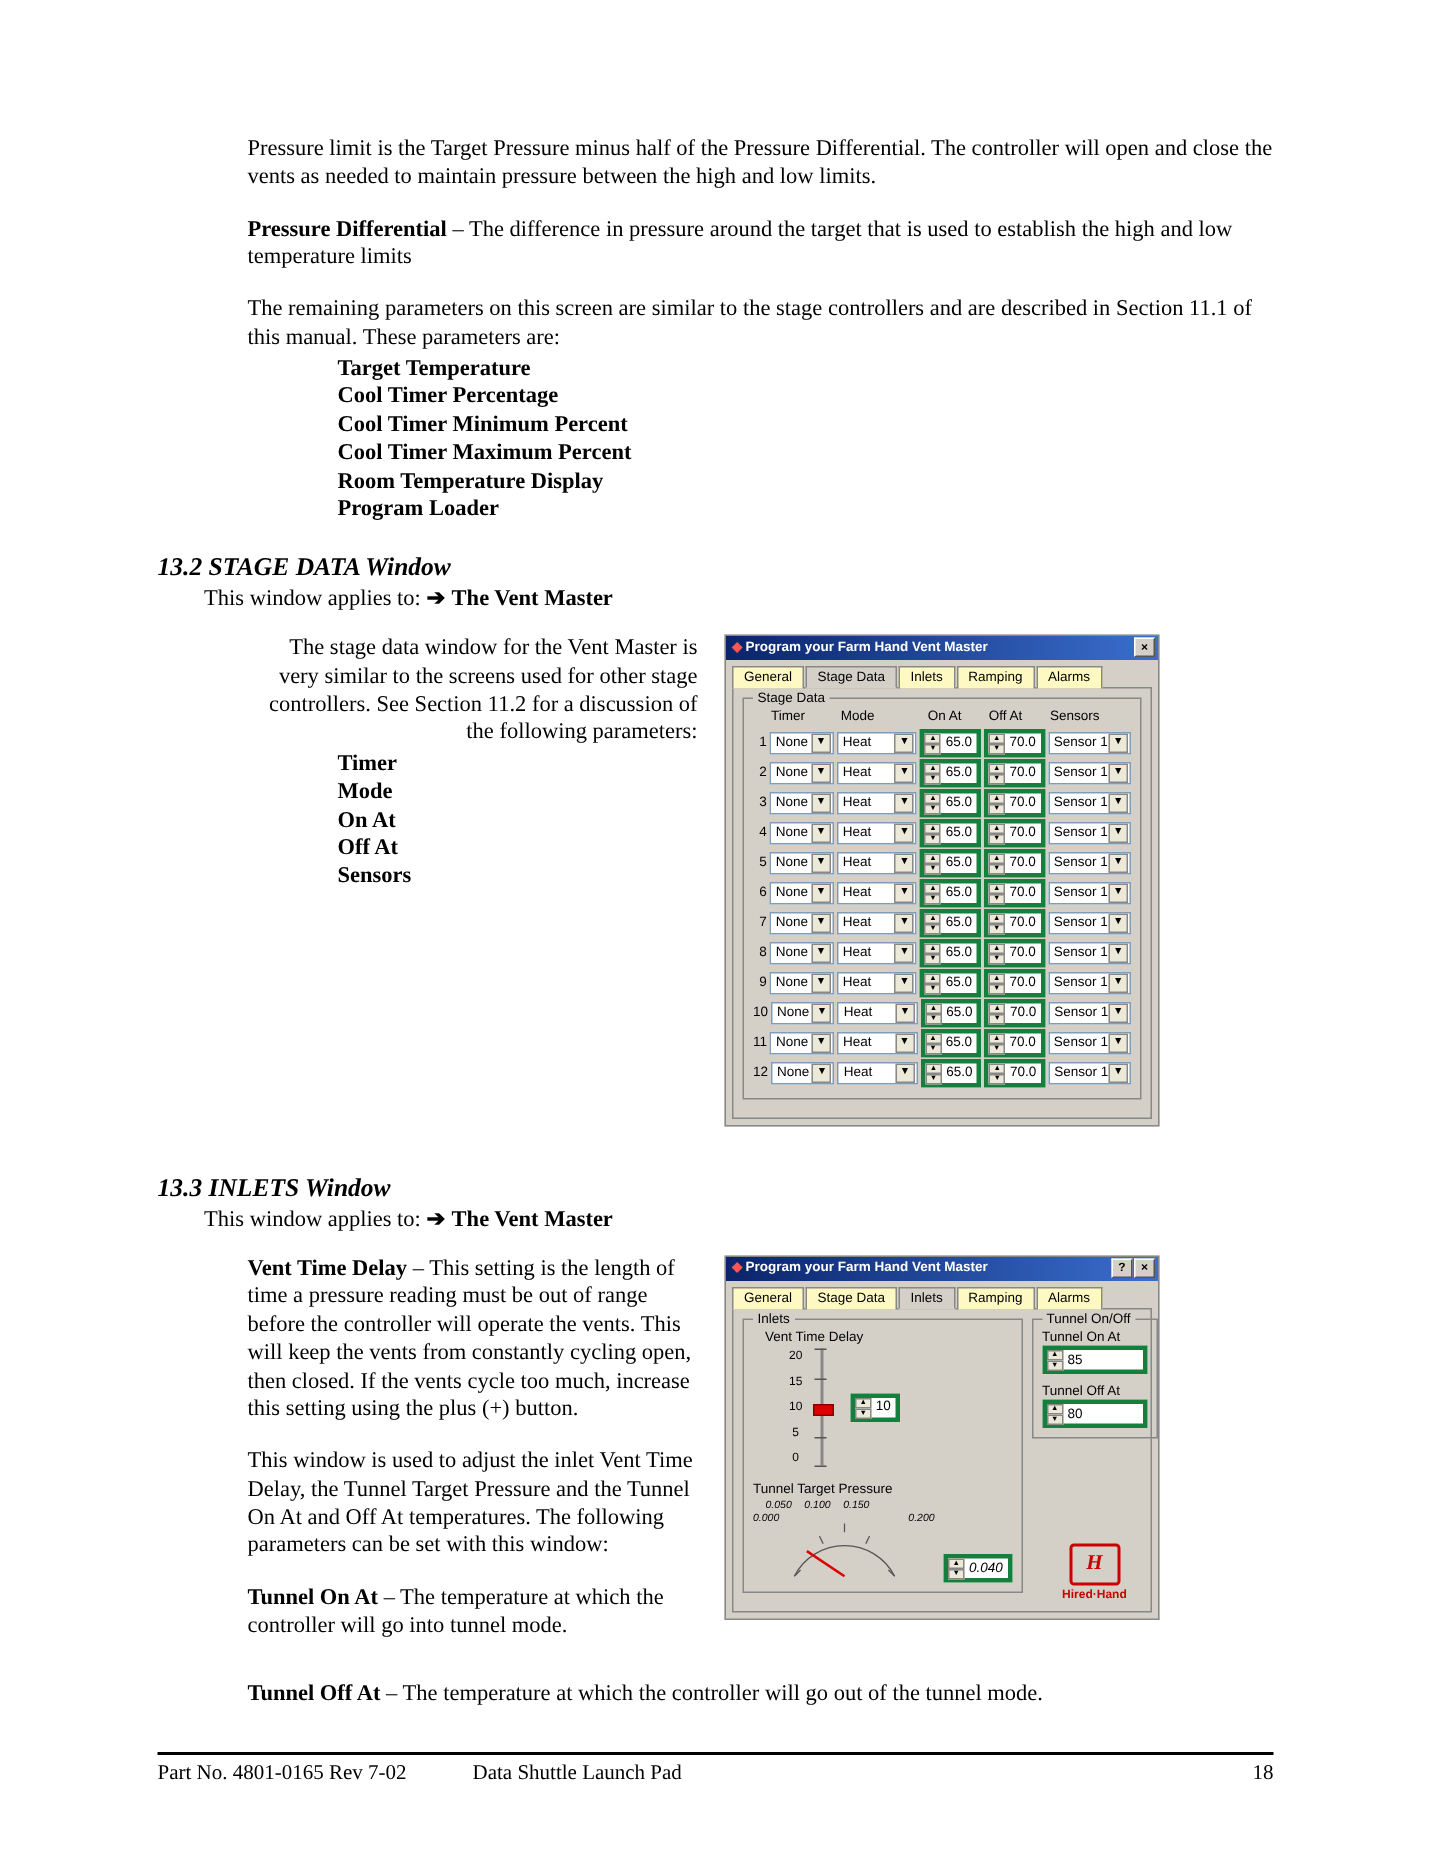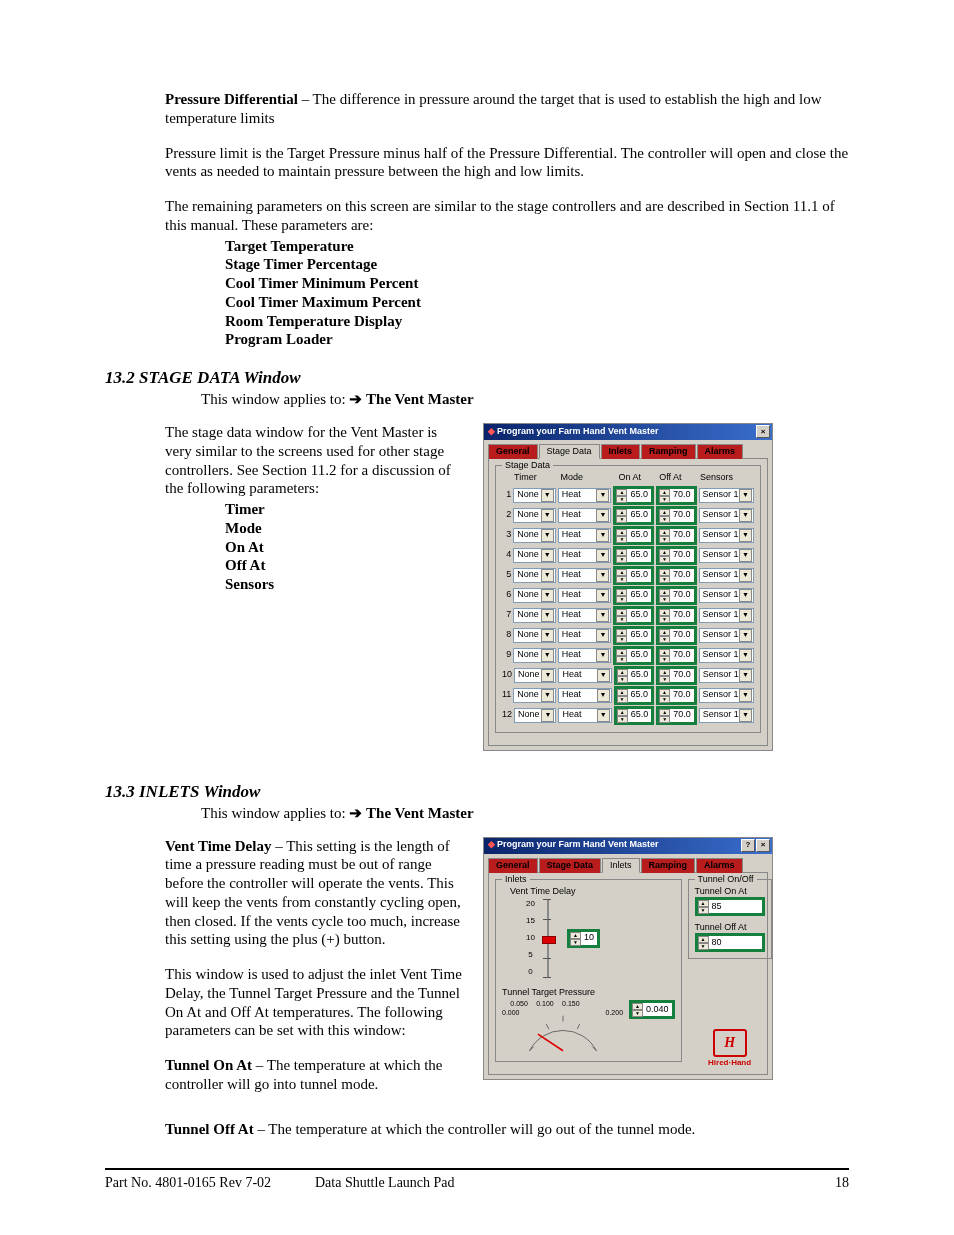--- a/index.html
+++ b/index.html
@@ -16,21 +16,21 @@
   .content-col { margin-left: 60px; }
   p { margin: 0 0 16px 0; }
   .bold { font-weight: bold; }
   .indent-list { margin-left: 60px; }
   .section-head {
     font-weight: bold;
     font-style: italic;
     font-size: 17px;
     margin: 18px 0 2px 0;
   }
-  .applies-line { margin-left: 96px; margin-bottom: 14px; }
+  .applies-line { margin-left: 31px; margin-bottom: 14px; }
   .arrow { font-family: Arial, sans-serif; font-weight: bold; }
   .two-col { display: flex; gap: 18px; }
   .two-col .left { flex: 0 0 300px; }
   .two-col .right { flex: 1; }
 
   
   .win {
     border: 1px solid #888;
     background: #d4d0c8;
     font-family: Tahoma, Arial, sans-serif;
@@ -50,21 +50,21 @@
   .titlebar .spacer{flex:1;}
   .tb-btn{
     width:12px;height:11px;background:#d4d0c8;border:1px solid #fff;
     border-right-color:#555;border-bottom-color:#555;
     margin-left:1px;display:flex;align-items:center;justify-content:center;
     font-size:8px;line-height:1;color:#000;
   }
   .tabs{display:flex;margin:3px 4px 0 4px;}
   .tab{
     padding:1px 7px;border:1px solid #888;border-bottom:none;
-    background:#b91c1c;font-size:9px;margin-right:1px;position:relative;top:1px;font-weight:bold;
+    background:#fef9c3;font-size:9px;margin-right:1px;position:relative;top:1px;
   }
   .tab.active{background:#d4d0c8;border-bottom:1px solid #d4d0c8;z-index:2;font-weight:normal;}
   .panel{border:1px solid #888;margin:0 4px 4px 4px;padding:6px;background:#d4d0c8;}
   .group{border:1px solid #888;padding:6px 6px 6px 6px;margin-bottom:6px;position:relative;}
   .group-title{position:absolute;top:-6px;left:6px;background:#d4d0c8;padding:0 3px;font-size:9px;}
   .row{display:flex;align-items:center;gap:2px;margin-bottom:1px;}
   .rn{width:10px;text-align:right;font-size:9px;}
   .dd{
     border:1px solid #7f9db9;background:#fff;height:13px;
     display:flex;align-items:center;padding:0 1px 0 3px;font-size:9px;
@@ -105,47 +105,47 @@
   
   .footer-rule{border-top:2px solid #000;margin-top:30px;padding-top:4px;display:flex;font-size:14px;}
   .footer-rule .c1{flex:0 0 210px;}
   .footer-rule .c2{flex:1;}
   .footer-rule .c3{flex:0 0 40px;text-align:right;}
 </style>
 </head>
 <body>
 
 <div class="content-col">
+  <p>Pressure limit is the Target Pressure minus half of the Pressure Differential.  The controller will open and close the vents as needed to maintain pressure between the high and low limits.</p>
+
   <p>
     <span class="bold">Pressure Differential</span><span> – The difference in pressure around the target that is used to establish the high and low temperature limits</span>
   </p>
 
-  <p>Pressure limit is the Target Pressure minus half of the Pressure Differential.  The controller will open and close the vents as needed to maintain pressure between the high and low limits.</p>
-
   <p style="margin-bottom:2px;">The remaining parameters on this screen are similar to the stage controllers and are described in Section 11.1 of this manual.  These parameters are:</p>
   <div class="indent-list" id="list1">
       <div class="bold">Target Temperature</div>
-      <div class="bold">Stage Timer Percentage</div>
+      <div class="bold">Cool Timer Percentage</div>
       <div class="bold">Cool Timer Minimum Percent</div>
       <div class="bold">Cool Timer Maximum Percent</div>
       <div class="bold">Room Temperature Display</div>
       <div class="bold">Program Loader</div>
     </div>
 </div>
 
 <div class="section-head">13.2  STAGE DATA Window</div>
 <div class="applies-line">
   <span>This window applies to:</span>
   <span class="arrow"> ➔ </span>
   <span class="bold">The Vent Master</span>
 </div>
 
 <div class="two-col" style="margin-left:60px;">
   <div class="left">
-    <p style="margin-bottom:2px;">The stage data window for the Vent Master is very similar to the screens used for other stage controllers.  See Section 11.2 for a discussion of the following parameters:</p>
+    <p style="margin-bottom:2px;text-align:right;">The stage data window for the Vent Master is very similar to the screens used for other stage controllers.  See Section 11.2 for a discussion of the following parameters:</p>
     <div class="indent-list" id="list2">
         <div class="bold">Timer</div>
         <div class="bold">Mode</div>
         <div class="bold">On At</div>
         <div class="bold">Off At</div>
         <div class="bold">Sensors</div>
       </div>
   </div>
   <div class="right">
 
@@ -480,21 +480,21 @@
             <div class="spin" style="margin-left:6px;">
               <div class="btns">
                   <div>▲</div>
                   <div>▼</div>
                 </div>
               <span class="val">10</span>
             </div>
           </div>
 
           <div style="font-size:9px;margin:10px 0 2px 0;">Tunnel Target Pressure</div>
-          <div style="display:flex;gap:6px;">
+          <div style="display:flex;align-items:flex-end;gap:6px;font-style:italic;">
             <div>
               <div style="display:flex;justify-content:space-between;font-size:7px;width:86px;">
                 <span></span>
                 <span>0.050</span>
                 <span>0.100</span>
                 <span>0.150</span>
                 <span></span>
               </div>
               <div style="display:flex;align-items:flex-start;">
                 <span style="font-size:7px;">0.000</span>

